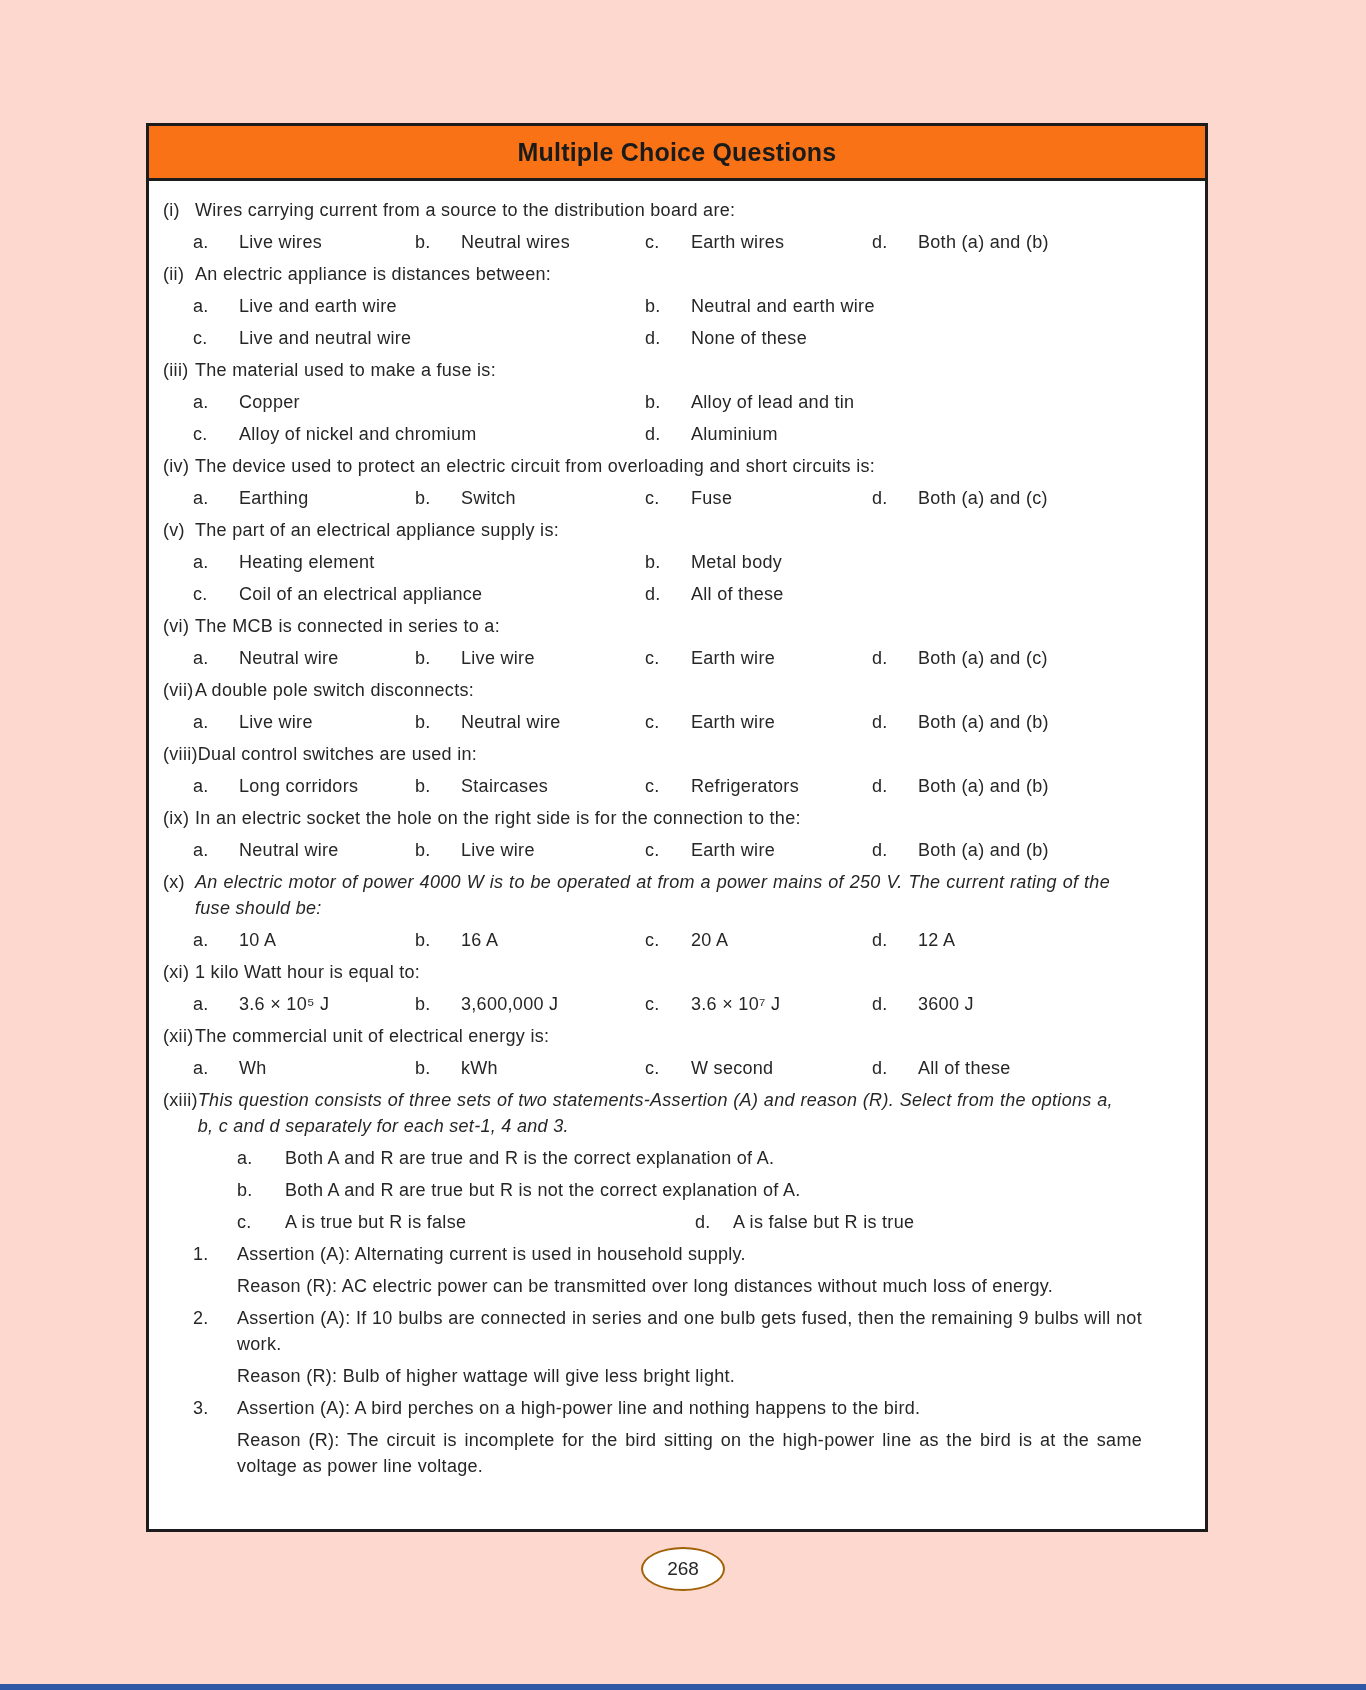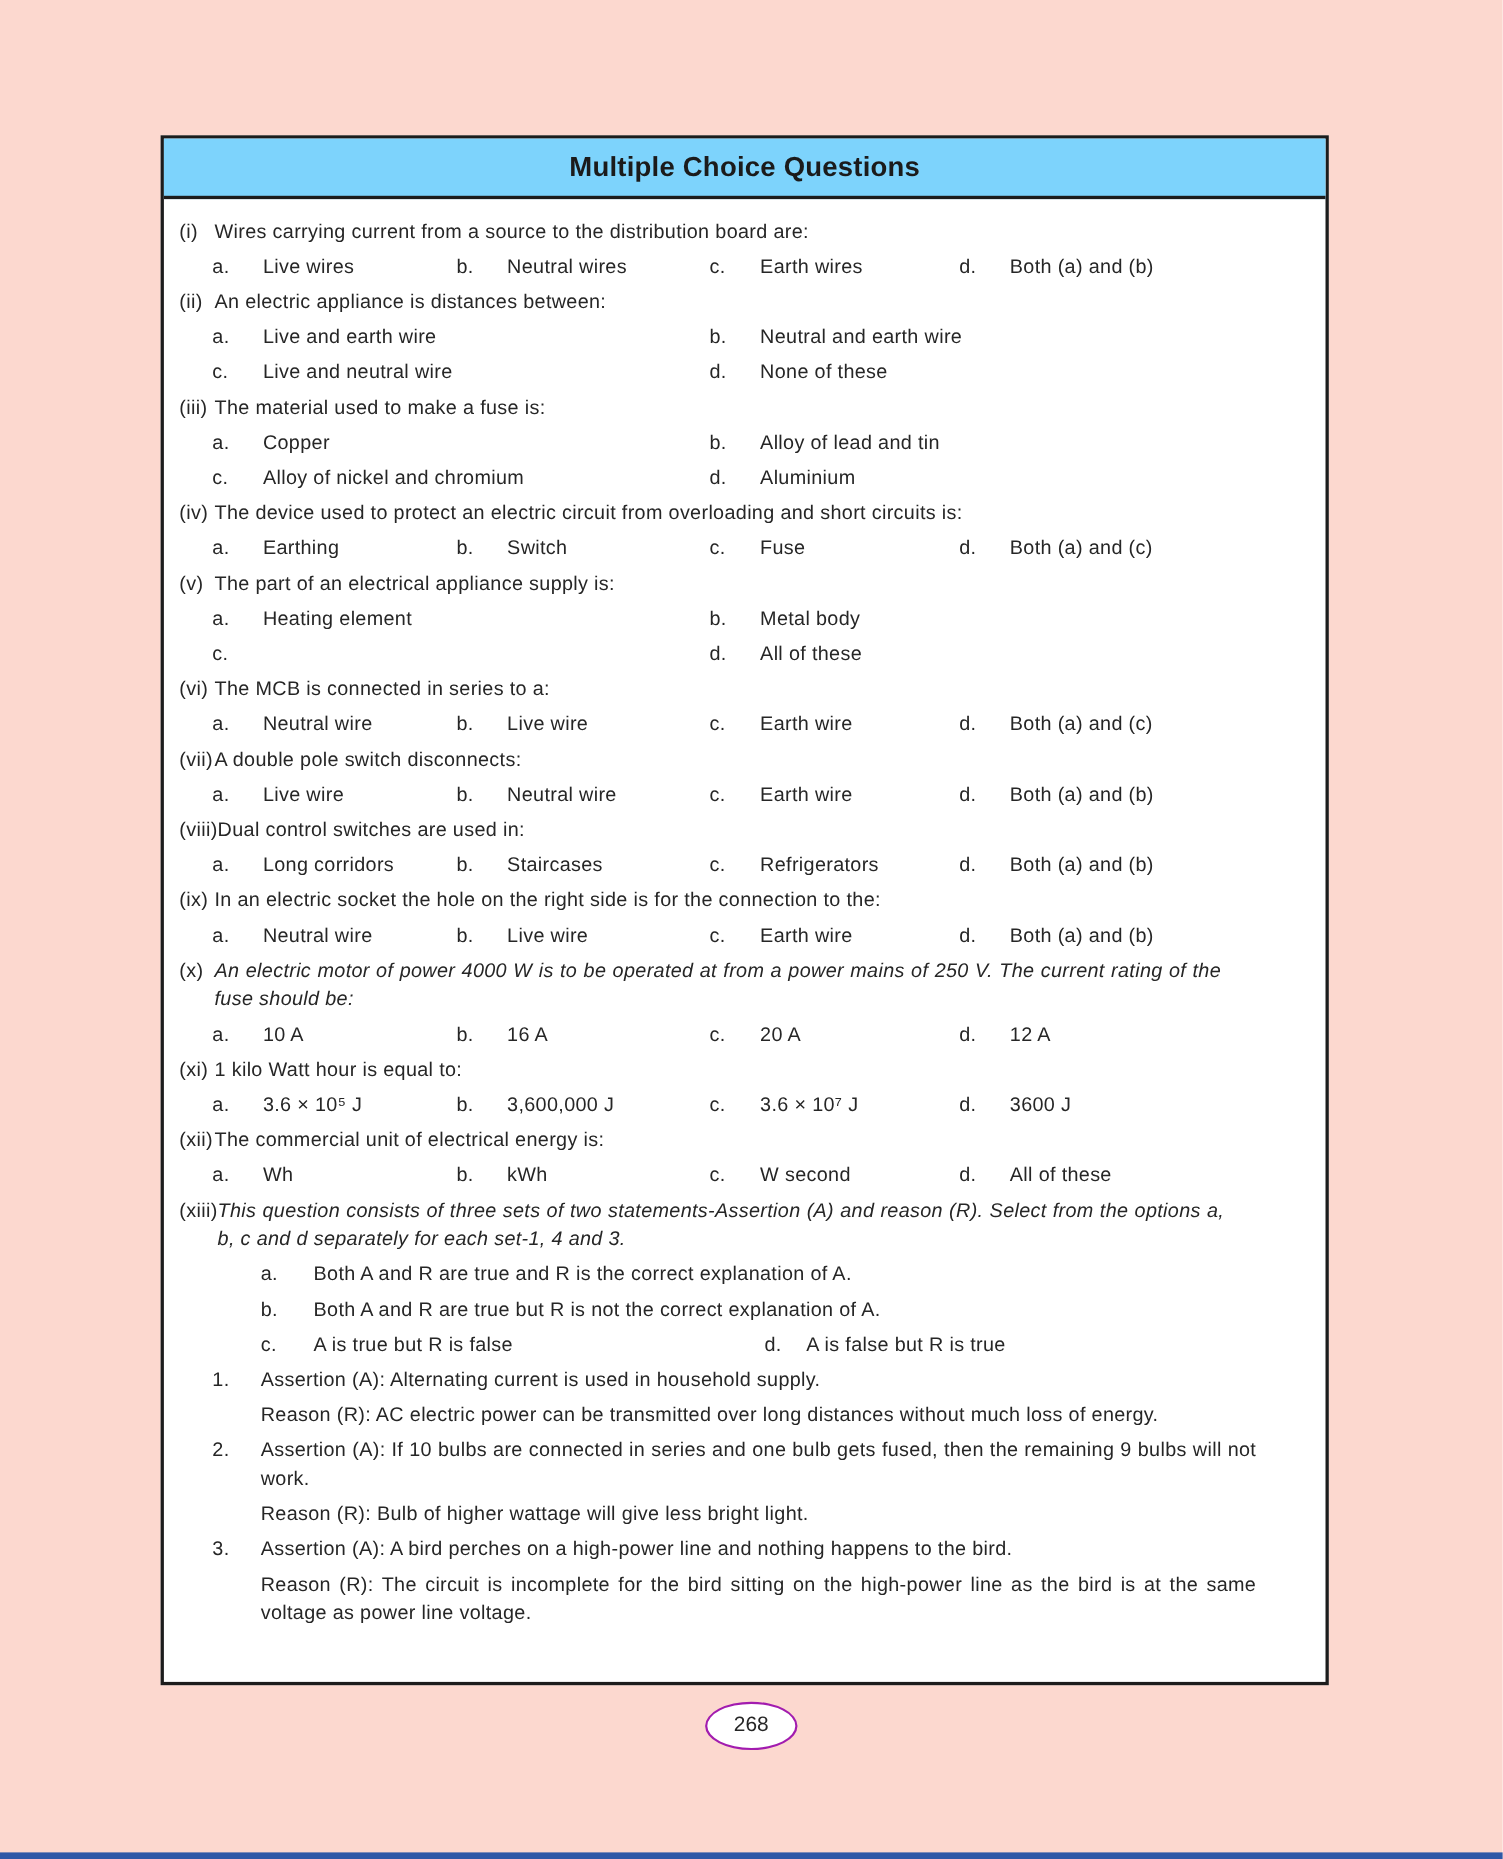--- a/index.html
+++ b/index.html
@@ -12,21 +12,21 @@
   }
   .mcq-box {
     position: absolute; left: 146px; top: 123px;
     width: 1062px; height: 1409px;
     background: #ffffff;
     border: 3px solid #1c1c1c;
     box-sizing: border-box;
   }
   .mcq-header {
     height: 52px;
-    background: #7dd3fc;
+    background: #f97316;
     border-bottom: 3px solid #1c1c1c;
     display: flex; align-items: center; justify-content: center;
     font-weight: bold; font-size: 25px; color: #1b1b1b;
     letter-spacing: 0.2px;
   }
   .content {
     padding: 16px 18px 0 14px;
     font-size: 18px;
     letter-spacing: 0.3px;
     color: #262626;
@@ -52,21 +52,21 @@
   .cd1 .ol { width: 48px; }
   .opt.cd2 { flex: 1; }
   .cd2 .ol { width: 38px; }
   .set-row { display: flex; padding-left: 30px; margin-bottom: 6px; }
   .set-num { min-width: 44px; flex: none; line-height: 26px; }
   .set-text { max-width: 905px; line-height: 26px; text-align: justify; }
   .page-oval {
     position: absolute; left: 50%; top: 1547px; transform: translateX(-50%);
     width: 84px; height: 44px;
     background: #ffffff;
-    border: 2px solid #a21caf;
+    border: 2px solid #a16207;
     border-radius: 50%;
     box-sizing: border-box;
     display: flex; align-items: center; justify-content: center;
     font-size: 19px; color: #262626;
   }
   .bottom-strip {
     position: absolute; left: 0; top: 1684px;
     width: 100%; height: 6px;
     background: #2f58a7;
   }
@@ -182,20 +182,21 @@
             <div class="ot">Heating element</div>
           </div>
           <div class="opt">
             <div class="ol">b.</div>
             <div class="ot">Metal body</div>
           </div>
         </div>
         <div class="opt-row q2">
           <div class="opt">
             <div class="ol">c.</div>
+            <div class="ot">Coil of an electrical appliance</div>
           </div>
           <div class="opt">
             <div class="ol">d.</div>
             <div class="ot">All of these</div>
           </div>
         </div>
         <div class="q-row">
           <div class="q-num">(vi)</div>
           <div class="q-text">The MCB is connected in series to a:</div>
         </div>

